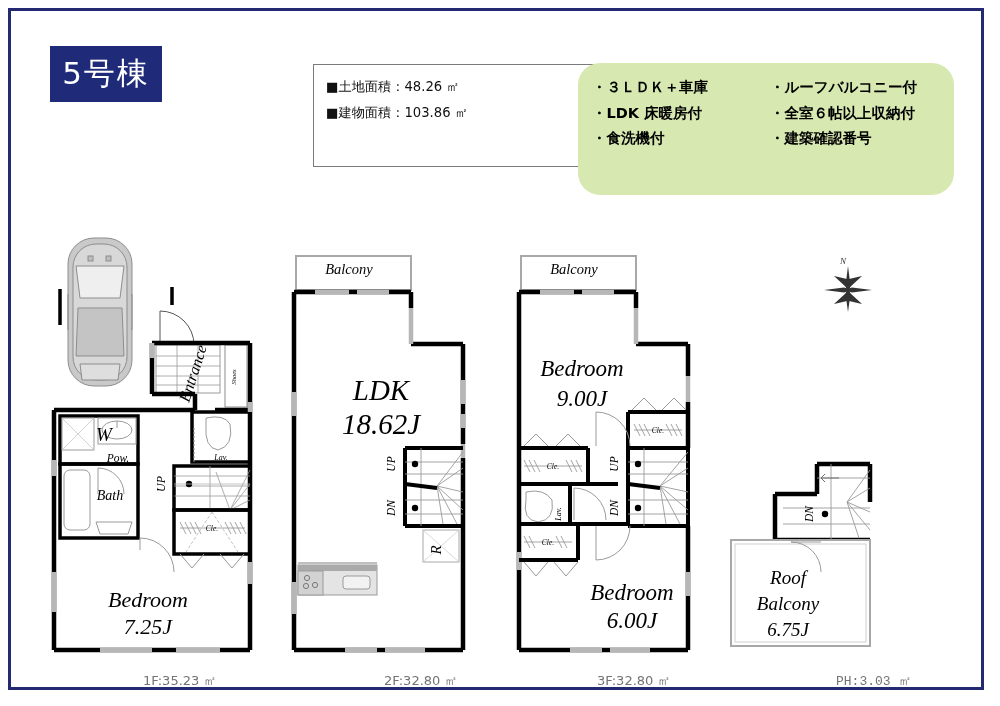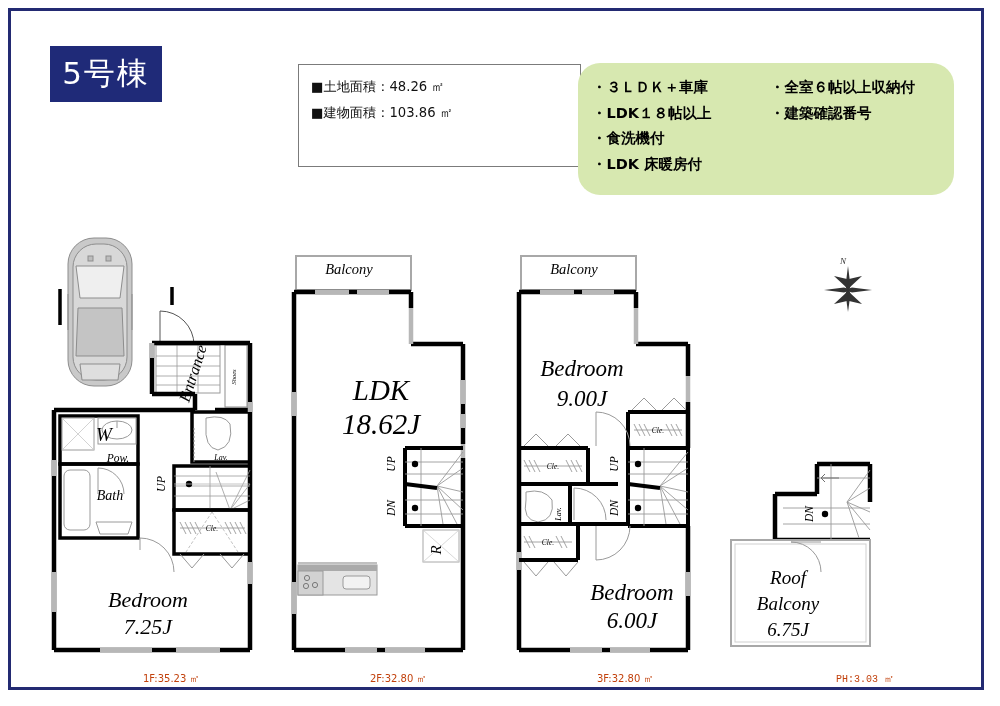--- a/index.html
+++ b/index.html
@@ -14,21 +14,21 @@
     border:3px solid #232a72;box-sizing:border-box;background:#fff;
   }
   
   #title-badge{
     position:absolute;left:34px;top:46px;width:112px;height:56px;
     background:#1f2a78;color:#fff;display:flex;align-items:center;justify-content:center;
     font-size:31px;letter-spacing:2px;font-family:"DejaVu Sans",sans-serif;margin-left:16px;
   }
   
   #spec-box{
-    position:absolute;left:298px;top:64px;width:283px;height:103px;
+    position:absolute;left:313px;top:64px;width:283px;height:103px;
     border:1px solid #7b7b7b;box-sizing:border-box;background:#fff;
     padding:9px 0 0 12px;
   }
   #spec-box .row{font-size:13.2px;line-height:26px;white-space:nowrap;font-family:"DejaVu Sans",sans-serif;}
   
   #feature-box{
     position:absolute;left:578px;top:63px;width:376px;height:132px;
     background:#d7e8b0;border-radius:22px;box-sizing:border-box;
     padding:12px 0 0 14px;
   }
@@ -38,22 +38,22 @@
   #feature-box li{
     list-style:none;font-weight:bold;font-size:14.5px;line-height:25.5px;
     white-space:nowrap;font-family:"DejaVu Sans",sans-serif;color:#000;
   }
   #feature-box li::before{content:"・";}
   
   .plan{position:absolute;}
   .plan svg{display:block;}
   
   .floor-caption{
-    position:absolute;top:672px;font-size:10px;white-space:nowrap;
-    font-family:"DejaVu Sans",sans-serif;color:#c2410c;
+    position:absolute;top:672px;font-size:13px;white-space:nowrap;
+    font-family:"DejaVu Sans",sans-serif;color:#737373;
   }
   
   #compass{position:absolute;left:818px;top:248px;width:60px;height:70px;}
   .rm-label{font-family:"Liberation Serif","DejaVu Serif",serif;font-style:italic;}
 </style>
 </head>
 <body>
 
 <div id="frame"></div>
 
@@ -67,25 +67,25 @@
   </div>
   <div class="row">
     <span>■</span><span>建物面積</span><span>：</span><span>103.86 ㎡</span>
   </div>
 </div>
 
 <div id="feature-box">
   <div class="cols">
     <div class="col left">
       <li>３ＬＤＫ＋車庫</li>
-      <li>LDK１８帖以上</li>
+      <li>LDK 床暖房付</li>
       <li>食洗機付</li>
-      <li>LDK 床暖房付</li>
     </div>
     <div class="col right">
+      <li>ルーフバルコニー付</li>
       <li>全室６帖以上収納付</li>
       <li>建築確認番号</li>
     </div>
   </div>
 </div>
 
 <div id="compass">
   <svg width="60" height="70" viewBox="0 0 60 70">
     <text x="22" y="16" font-size="9" font-style="italic" font-family="Liberation Serif, serif" fill="#333">N</text>
     <g fill="#333">
@@ -478,15 +478,15 @@
     <g class="rm-label" fill="#000">
       <text transform="translate(88,64) rotate(-90)" font-size="11.5" text-anchor="middle">DN</text>
       <text x="63" y="134" font-size="19" text-anchor="middle">Roof</text>
       <text x="63" y="160" font-size="19" text-anchor="middle">Balcony</text>
       <text x="63" y="186" font-size="19" text-anchor="middle">6.75J</text>
     </g>
   </svg>
 </div>
 
 <div class="floor-caption" style="left:143px;">1F:35.23 ㎡</div>
-<div class="floor-caption" style="left:370px;">2F:32.80 ㎡</div>
+<div class="floor-caption" style="left:384px;">2F:32.80 ㎡</div>
 <div class="floor-caption" style="left:597px;">3F:32.80 ㎡</div>
 <div class="floor-caption" style="left:836px;font-family:Liberation Mono, monospace;">PH:3.03 ㎡</div>
 
 </body></html>

